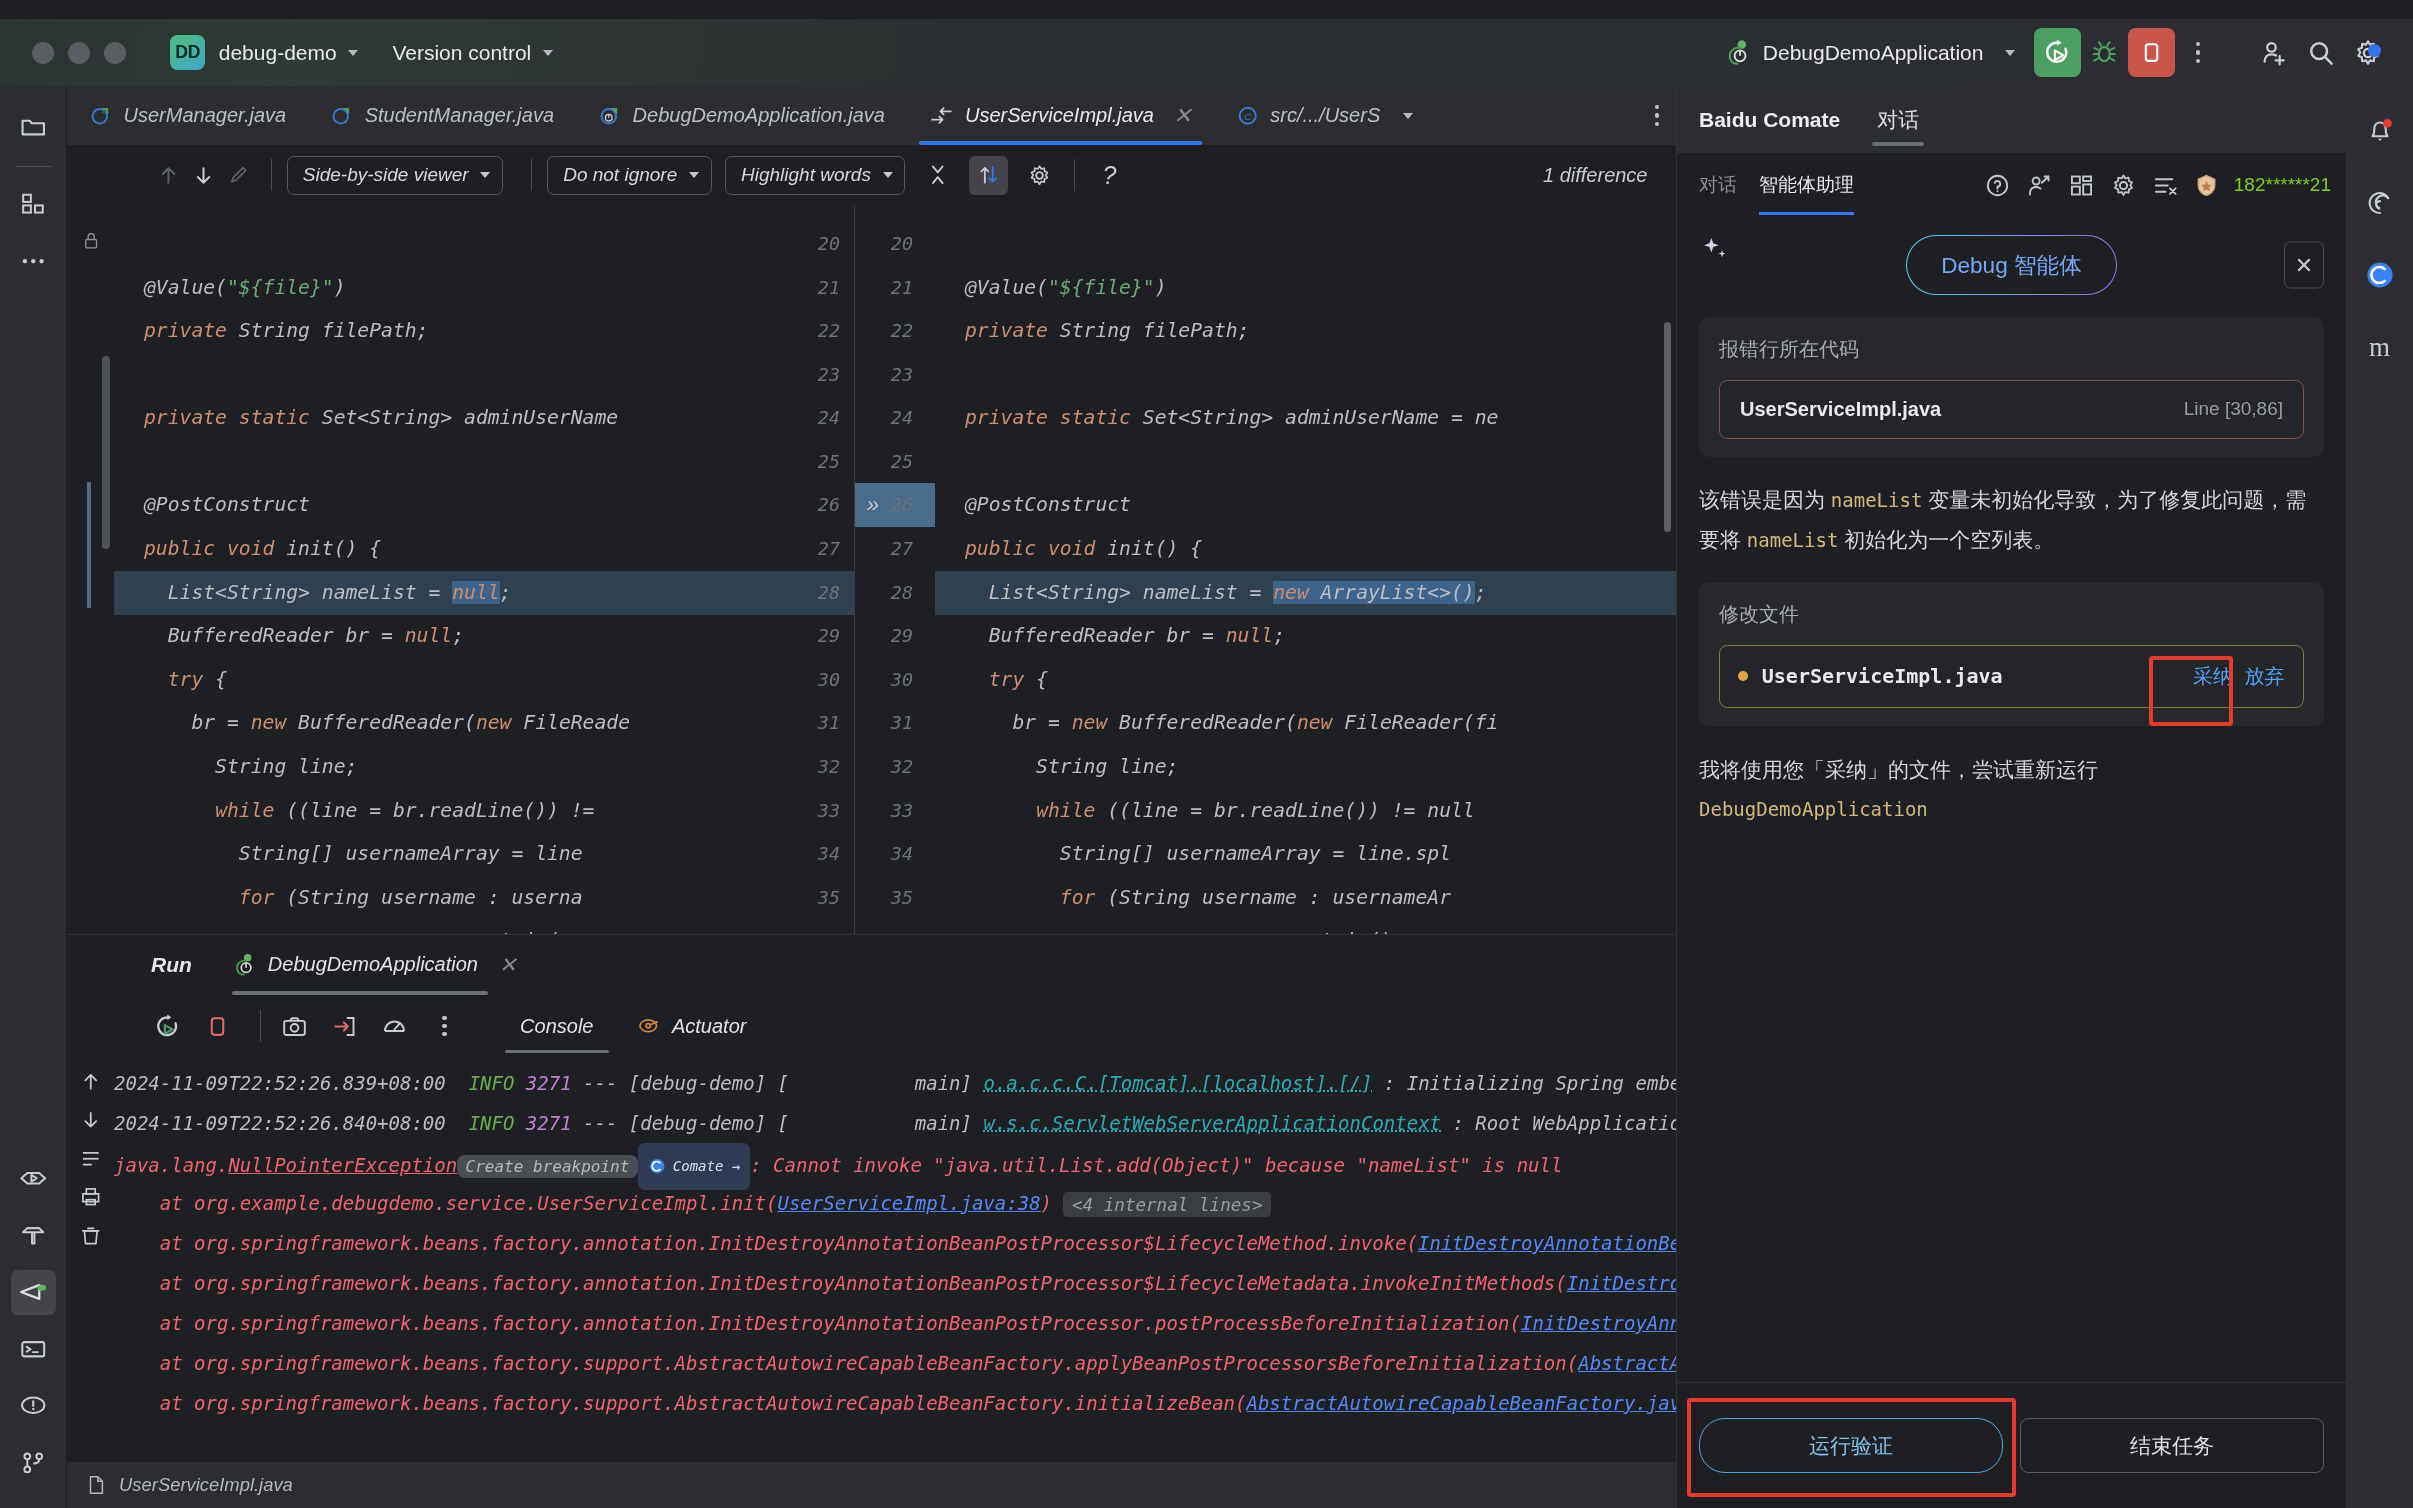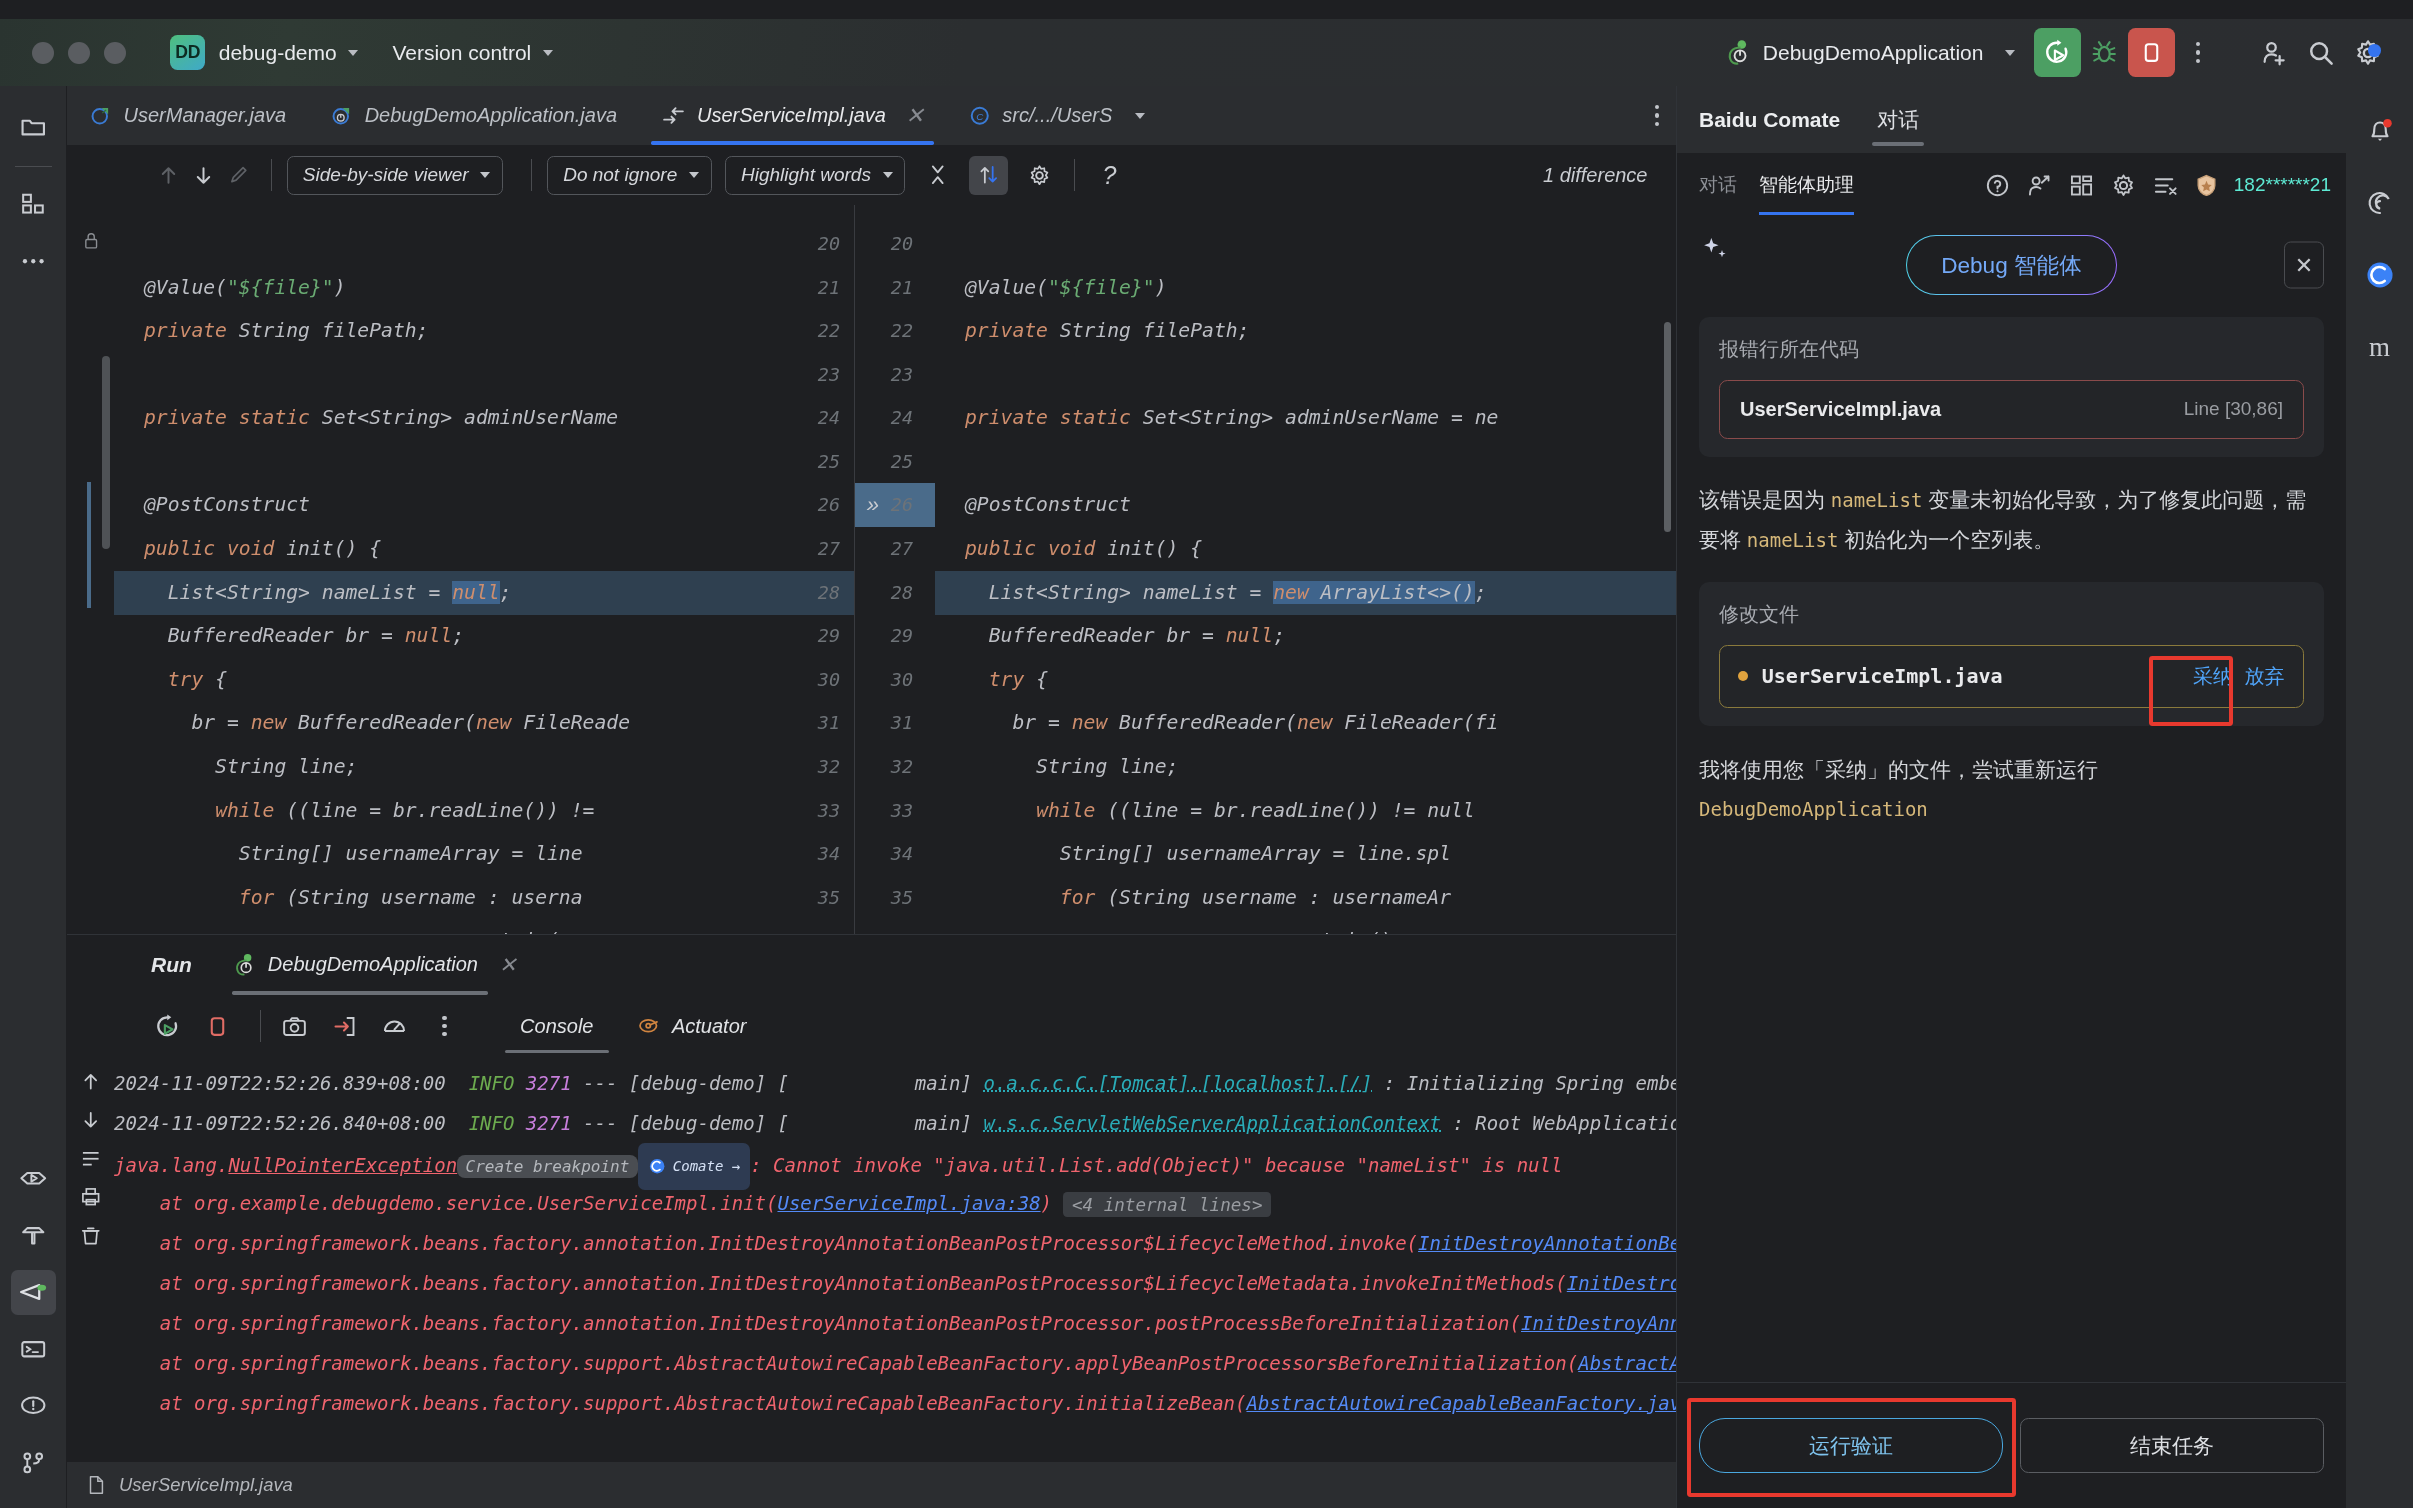--- a/index.html
+++ b/index.html
@@ -124,21 +124,21 @@
   .aipanel { width: 670px; flex: 0 0 670px; background:#1e1f22; display:flex; flex-direction:column; border-left:0.8px solid #303338;}
   .ai-head { height: 67px; flex:0 0 67px; background:#2b2d30; display:flex; align-items:center; padding-left: 22px; gap: 0; position:relative;}
   .ai-brand { font-size: 21px; font-weight:700; color:#eceef0; }
   .ai-tab { font-size: 21px; color:#dfe1e5; margin-left: 37px; position:relative; height: 67px; display:flex; align-items:center;}
   .ai-tab::after { content:""; position:absolute; left:-5px; right:-5px; bottom: 6.7px; height:4.2px; background:#6b6f76; border-radius:2.5px;}
   .ai-sub { height: 64px; flex:0 0 64px; display:flex; align-items:center; padding: 0 15px 0 22px; gap: 0; }
   .ai-sub .st { font-size:19px; color:#8d9096; margin-right: 22px;}
   .ai-sub .st.active { color:#e9eaec; position:relative;}
   .ai-sub .st.active::after { content:""; position:absolute; left:0;right:0;bottom:-17px;height:3.4px;background:#3574f0;}
   .ai-icons { margin-left:auto; display:flex; align-items:center; gap: 15px;}
-  .ai-user { font-size:19px; color:#5eead4; }
+  .ai-user { font-size:19px; color:#84cc16; }
   .ai-body { flex:1; overflow:hidden; position:relative; padding: 0 22px; }
   .agent-pill-wrap { position: relative; display:flex; align-items:center; justify-content:center; margin-top: 18.4px;}
   .pill { position:relative; padding: 13.4px 34px; border-radius: 34px; font-size: 22.6px;
           background: linear-gradient(#1e1f22,#1e1f22) padding-box, linear-gradient(90deg,#4fd2e8,#9a6bff) border-box;
           border: 1.7px solid transparent; color: #74a9f8; }
   .pill-x { position:absolute; right: 0; top: 50%; transform: translateY(-50%); width: 40px; height:47px; border:0.8px solid #4a4c50; border-radius: 6.7px; display:flex;align-items:center;justify-content:center; color:#c6c9ce; font-size:22px;}
   .card { background:#26282c; border-radius: 10px; padding: 18.4px 20px; margin-top: 22px; }
   .card-title { font-size: 20px; color:#a8abb1; margin-bottom: 17px;}
   .errline { border:0.8px solid #8a4b4b; border-radius: 8.4px; background:#232528; padding: 17px 20px; display:flex; align-items:center;}
   .errline .f { font-size:20px; color:#e9eaec; font-weight:600;}
@@ -320,20 +320,27 @@
             <circle cx="11" cy="12.5" r="7.4" fill="none" stroke="#3a7bd5" stroke-width="2"></circle>
             <path d="M13 4 L19.5 4 L19.5 10.5 Z" fill="#4c9f63"></path>
             <path d="M13.5 9.2 L17.5 6.2" stroke="#2c6a3e" stroke-width="1.4"></path>
           </svg>
           <span>UserManager.java</span>
         </div>
         <div class="tab">
           <svg width="23.5" height="23.5" viewBox="0 0 24 24">
             <circle cx="11" cy="12.5" r="7.4" fill="none" stroke="#3a7bd5" stroke-width="2"></circle>
             <path d="M13 4 L19.5 4 L19.5 10.5 Z" fill="#4c9f63"></path>
+          </svg>
+          <span>StudentManager.java</span>
+        </div>
+        <div class="tab">
+          <svg width="23.5" height="23.5" viewBox="0 0 24 24">
+            <circle cx="11" cy="12.5" r="7.4" fill="none" stroke="#3a7bd5" stroke-width="2"></circle>
+            <path d="M13 4 L19.5 4 L19.5 10.5 Z" fill="#4c9f63"></path>
             <circle cx="11" cy="14" r="3.4" fill="none" stroke="#c9ccd1" stroke-width="1.4"></circle>
             <line x1="11" y1="10.6" x2="11" y2="14" stroke="#c9ccd1" stroke-width="1.4"></line>
           </svg>
           <span>DebugDemoApplication.java</span>
         </div>
         <div class="tab active">
           <svg width="25" height="25" viewBox="0 0 24 24">
             <path d="M3 16 L13 16 M10 13 L13 16 L10 19" fill="none" stroke="#c9ccd1" stroke-width="1.8" stroke-linecap="round" stroke-linejoin="round"></path>
             <path d="M21 8 L11 8 M14 5 L11 8 L14 11" fill="none" stroke="#c9ccd1" stroke-width="1.8" stroke-linecap="round" stroke-linejoin="round"></path>
           </svg>

